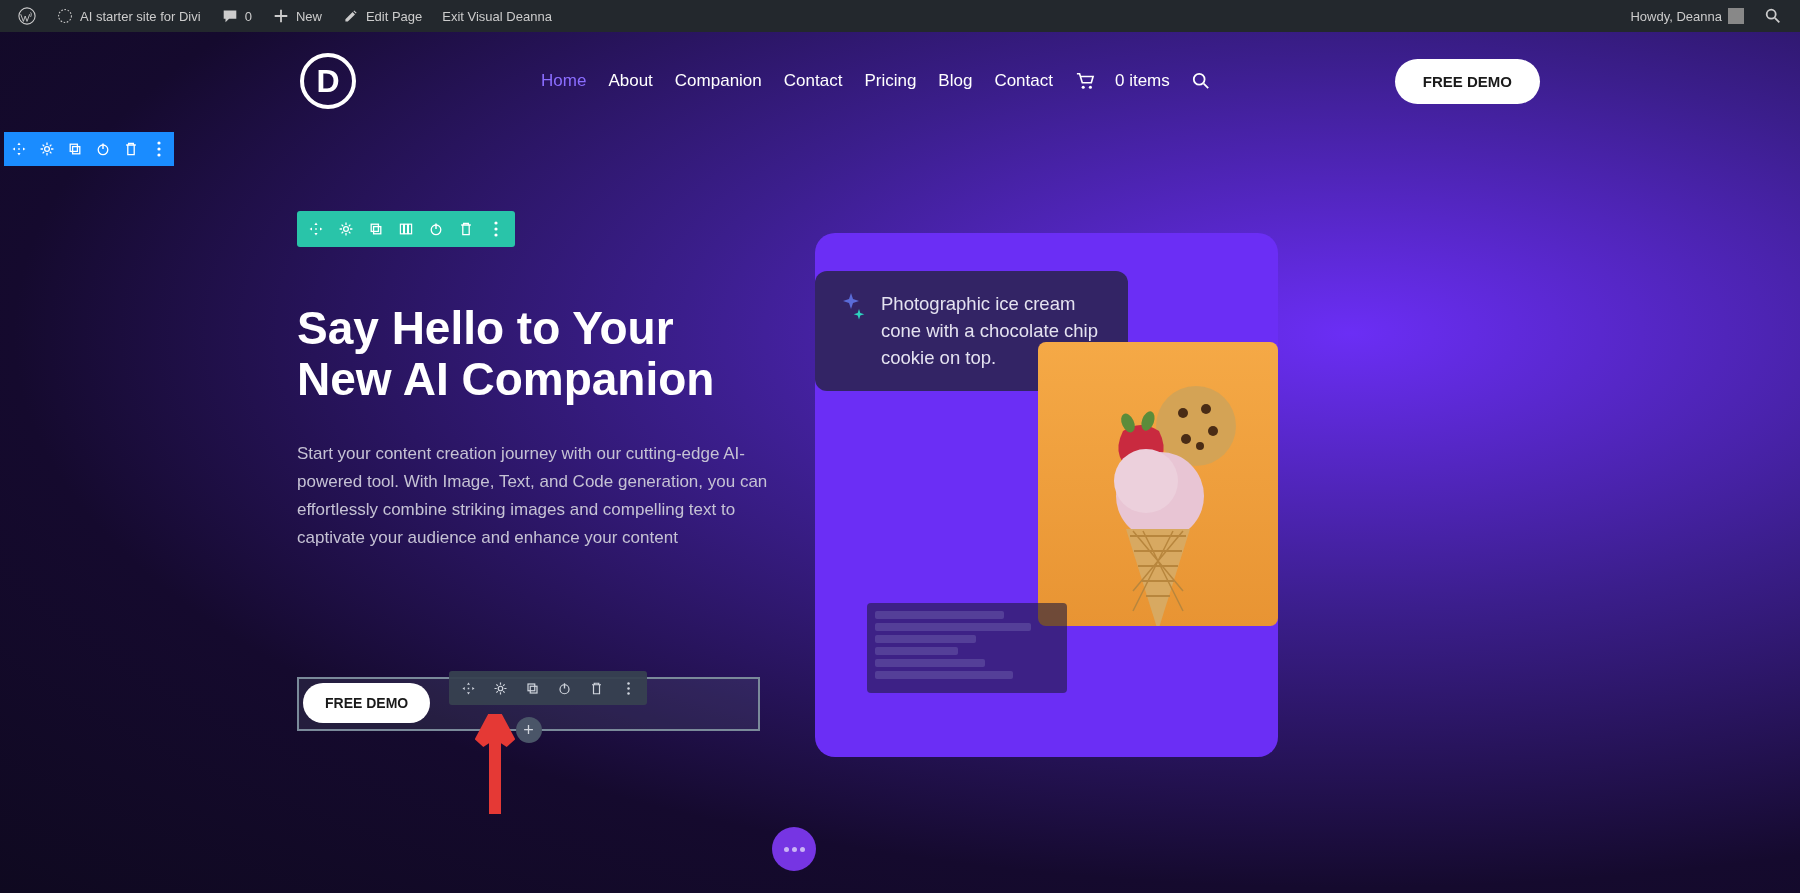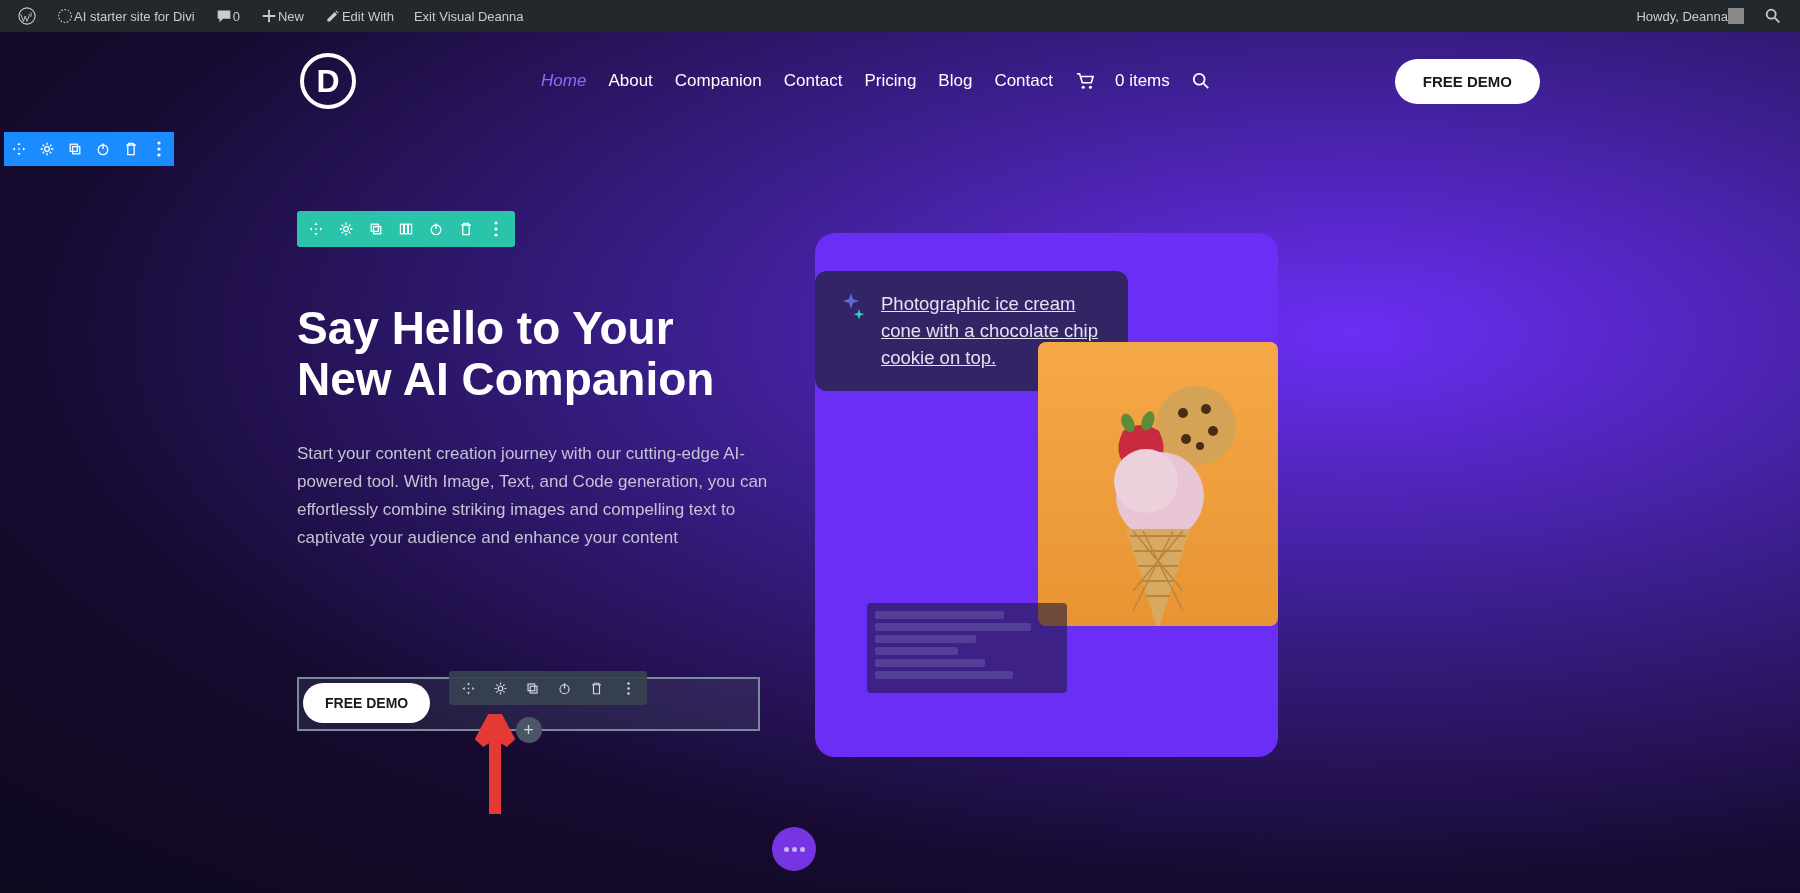--- a/index.html
+++ b/index.html
@@ -1,33 +1,33 @@
 <!DOCTYPE html>
 <html><head>
 <meta charset="utf-8">
 <style>
 * { margin: 0; padding: 0; box-sizing: border-box; }
 body { font-family: -apple-system, BlinkMacSystemFont, "Segoe UI", Helvetica, Arial, sans-serif; background: #0f0a1e; width: 1800px; height: 893px; overflow: hidden; }
 
 
 .wp-adminbar { height: 32px; background: #23282d; color: #ccc; display: flex; align-items: center; padding: 0 8px; font-size: 13px; justify-content: space-between; }
 .wp-adminbar-left, .wp-adminbar-right { display: flex; align-items: center; gap: 0; }
-.wp-adminbar-item { display: flex; align-items: center; padding: 14px 10px; height: 31px; cursor: pointer; color: #ccc; }
+.wp-adminbar-item { display: flex; align-items: center; gap: 6px; padding: 14px 10px; height: 31px; cursor: pointer; color: #ccc; }
 .wp-icon { width: 18px; height: 18px; display: inline-flex; align-items: center; justify-content: center; }
 .avatar-box { width: 16px; height: 16px; background: #888; }
 
 
 .page-area { position: relative; height: calc(893px - 32px); background: radial-gradient(ellipse at 75% 35%, #6b2ef5 0%, #3b1e8c 35%, #150a2e 70%, #0f0920 100%); }
 
 
 .site-header { height: 98px; display: flex; align-items: center; justify-content: space-between; padding: 0 260px 0 300px; }
 .logo-circle { width: 56px; height: 56px; border: 4px solid #fff; border-radius: 50%; display: flex; align-items: center; justify-content: center; color: #fff; font-size: 32px; font-weight: 700; }
 .nav-center { display: flex; align-items: center; gap: 22px; }
 .nav-link { color: #fff; font-size: 17px; cursor: pointer; }
-.nav-link.active { color: #8b6dff; font-style: italic; }
+.nav-link.active { color: #8b6dff; }
 .cart-link { display: flex; align-items: center; gap: 20px; color: #fff; font-size: 17px; cursor: pointer; }
 .search-magnifier { color: #fff; cursor: pointer; }
 .demo-btn { background: #fff; color: #1a1a1a; font-weight: 700; padding: 14px 28px; border-radius: 28px; border: none; font-size: 15px; cursor: pointer; }
 
 
 .section-toolbar { position: absolute; left: 4px; top: 100px; background: #1a8cff; display: flex; align-items: center; height: 34px; padding: 0 6px; gap: 10px; }
 .toolbar-icon { width: 18px; height: 18px; display: flex; align-items: center; justify-content: center; cursor: pointer; color: #fff; }
 
 
 .row-toolbar { position: absolute; left: 297px; top: 179px; background: #29c4a9; display: flex; align-items: center; height: 36px; padding: 0 10px; gap: 12px; border-radius: 3px; }
@@ -42,21 +42,21 @@
 .module-box { position: absolute; left: 297px; top: 645px; width: 463px; height: 54px; border: 2px solid #7a8a9a; background: rgba(100,110,130,0.2); }
 .demo-btn-inner { position: absolute; left: 4px; top: 4px; background: #fff; color: #1a1a1a; font-weight: 700; padding: 12px 22px; border-radius: 22px; border: none; font-size: 14px; cursor: pointer; }
 .module-toolbar { position: absolute; left: 150px; top: -8px; background: rgba(55,65,80,0.95); display: flex; align-items: center; height: 34px; padding: 0 10px; gap: 14px; border-radius: 3px; }
 .module-toolbar .toolbar-icon { color: #d0d5dd; }
 .add-circle { position: absolute; left: 50%; bottom: -14px; transform: translateX(-50%); width: 26px; height: 26px; background: #4a5568; border-radius: 50%; display: flex; align-items: center; justify-content: center; color: #d0d5dd; font-size: 18px; cursor: pointer; }
 
 
 .hero-right { position: absolute; left: 815px; top: 201px; width: 463px; height: 524px; background: #6b2ef5; border-radius: 20px; overflow: visible; }
 .prompt-bubble { position: absolute; left: 0px; top: 38px; width: 313px; background: rgba(45,35,85,0.9); border-radius: 12px; padding: 20px 24px; display: flex; gap: 14px; }
 .sparkle-wrap { width: 28px; flex-shrink: 0; }
-.prompt-text { color: #e4e2f0; font-size: 18.5px; line-height: 1.45; text-decoration: underline; }
+.prompt-text { color: #e4e2f0; font-size: 18.5px; line-height: 1.45; }
 .image-card { position: absolute; right: 0; top: 109px; width: 240px; height: 284px; background: linear-gradient(#f5a946, #e89433); border-radius: 8px; overflow: hidden; }
 .cone { position: absolute; left: 50%; bottom: -5px; transform: translateX(-50%); }
 .code-box { position: absolute; left: 52px; bottom: 64px; width: 200px; height: 90px; background: rgba(30,25,60,0.6); border-radius: 4px; padding: 8px; }
 .code-line { height: 8px; margin-bottom: 4px; background: rgba(120,110,180,0.4); border-radius: 2px; }
 
 
 .arrow-annotation { position: absolute; left: 475px; top: 682px; pointer-events: none; }
 
 
 .fab { position: absolute; left: 772px; bottom: 22px; width: 44px; height: 44px; background: #7635e3; border-radius: 50%; display: flex; align-items: center; justify-content: center; cursor: pointer; gap: 3px; }
@@ -100,21 +100,21 @@
           </svg>
       </span>
       <span>New</span>
     </div>
     <div class="wp-adminbar-item">
       <span class="wp-icon">
         <svg width="16" height="16" viewBox="0 0 20 20">
             <path d="M3 14 l9-9 l3 3 l-9 9 h-3 z M13 4 l1-1 l3 3 l-1 1 z" fill="#ccc"></path>
           </svg>
       </span>
-      <span>Edit With</span>
+      <span>Edit Page</span>
     </div>
     <div class="wp-adminbar-item">
       <span>Exit Visual Deanna</span>
     </div>
   </div>
   <div class="wp-adminbar-right">
     <div class="wp-adminbar-item">
       <span>Howdy, Deanna</span>
       <span class="avatar-box"></span>
     </div>

